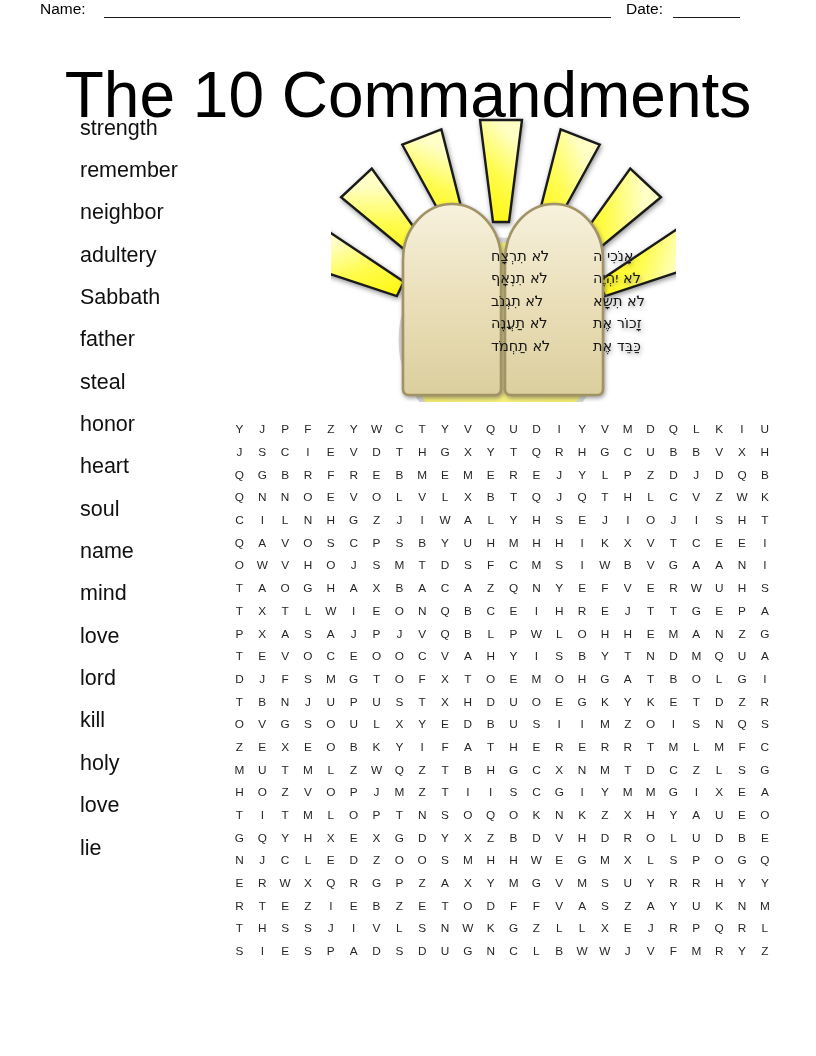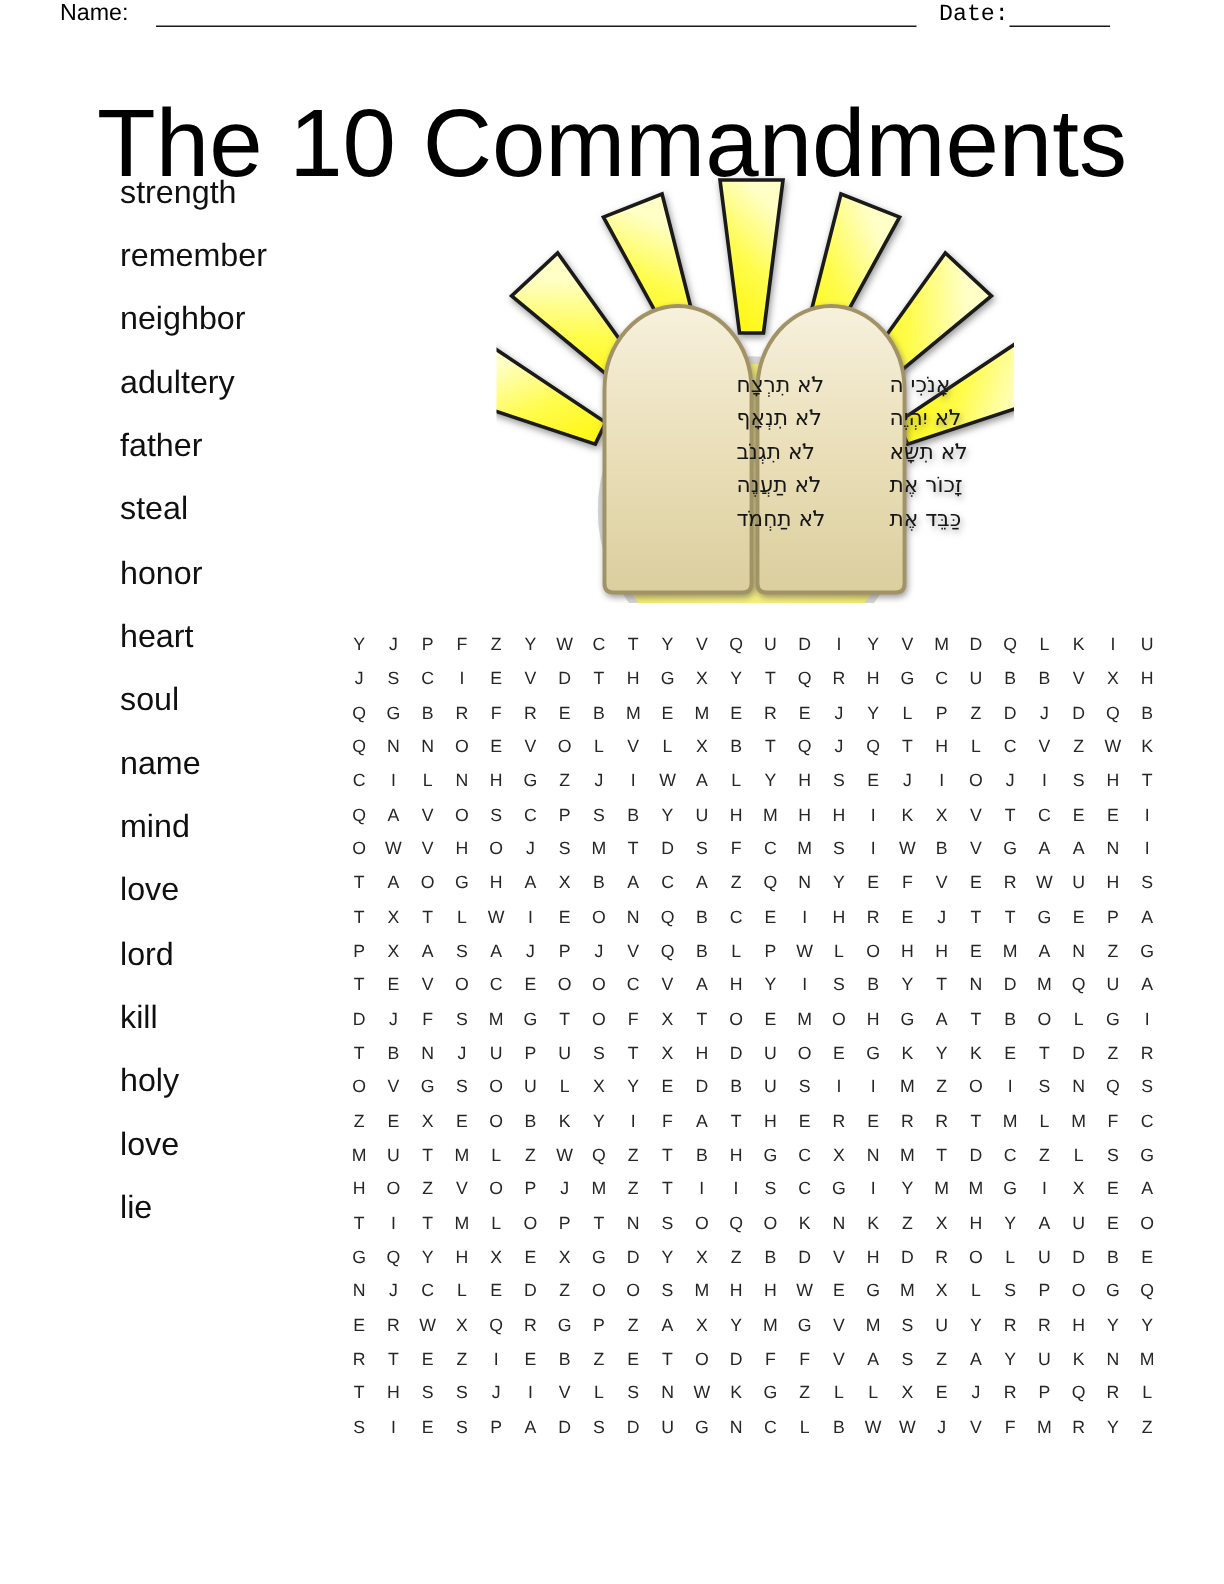--- a/index.html
+++ b/index.html
@@ -10,21 +10,21 @@
     height: 1056px;
     background: #ffffff;
     font-family: "Liberation Sans", sans-serif;
     color: #111;
     overflow: hidden;
     padding-left: 48px;
   }
   
   .hdr-label { position: absolute; top: 0px; font-size: 15.5px; color: #000; }
   .name-label { left: 40px; }
-  .date-label { left: 626px; font-family: Liberation Mono, monospace; }
+  .date-label { left: 626px; }
   .blank-line { position: absolute; top: 17px; border-bottom: 1.5px solid #1a1a1a; height: 0; }
   .name-line { left: 104px; width: 507px; }
   .date-line { left: 673px; width: 67px; }
   
   .title {
     position: absolute;
     top: 34px; left: 0; width: 100%;
     text-align: center;
     font-size: 64px;
     font-weight: normal;
@@ -79,20 +79,21 @@
   <span class="hdr-label date-label">Date:</span>
   <div class="blank-line date-line"></div>
 
   <div class="title">The 10 Commandments</div>
 
   <div class="word-list" id="word-list">
       <div class="word-item">strength</div>
       <div class="word-item">remember</div>
       <div class="word-item">neighbor</div>
       <div class="word-item">adultery</div>
+      <div class="word-item">Sabbath</div>
       <div class="word-item">father</div>
       <div class="word-item">steal</div>
       <div class="word-item">honor</div>
       <div class="word-item">heart</div>
       <div class="word-item">soul</div>
       <div class="word-item">name</div>
       <div class="word-item">mind</div>
       <div class="word-item">love</div>
       <div class="word-item">lord</div>
       <div class="word-item">kill</div>

